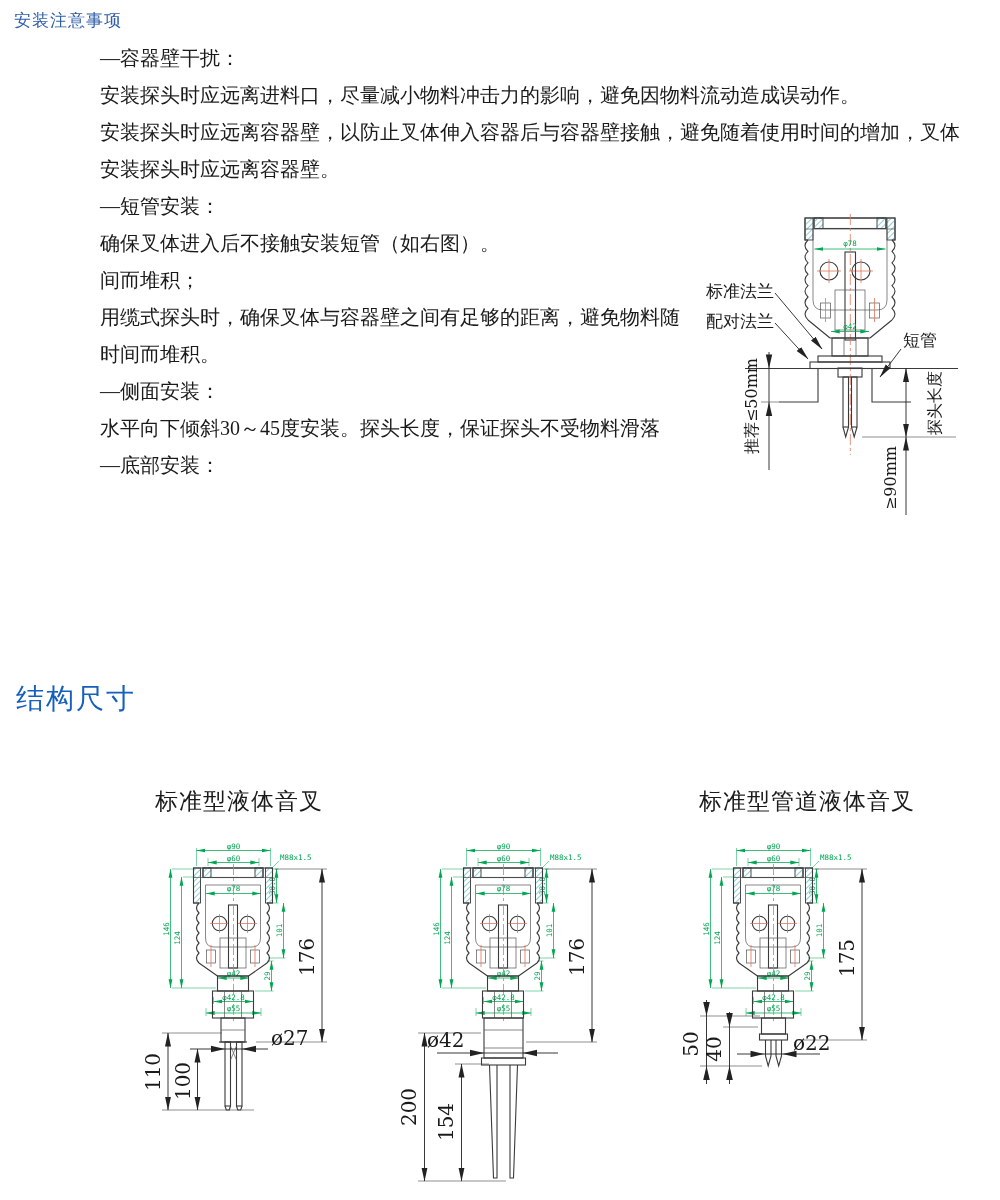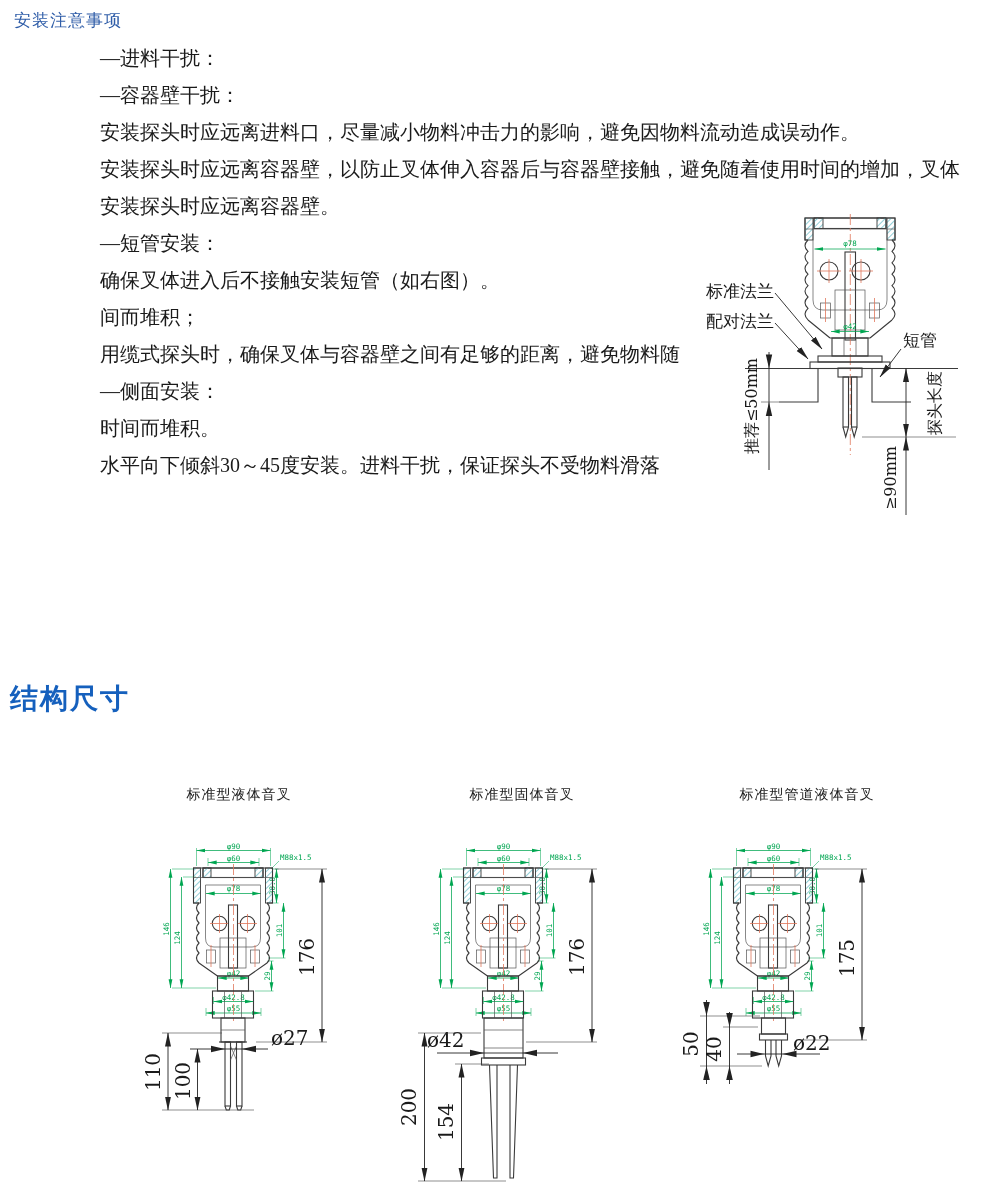--- a/index.html
+++ b/index.html
@@ -1,23 +1,23 @@
 <!DOCTYPE html>
 <html><head>
 <meta charset="utf-8">
 <style>
   html,body{margin:0;padding:0;background:#fff;}
   #page{position:relative;width:1000px;height:1200px;background:#fff;overflow:hidden;
         font-family:"Liberation Serif","DejaVu Serif",serif;color:#1a1a1a;padding-left:44px;}
   .doc-title{position:absolute;left:14px;top:9px;font-size:17px;color:#2f5da8;letter-spacing:1px;}
   .notes{position:absolute;left:100px;top:40px;width:890px;}
   .note-line{height:37px;line-height:37px;font-size:20px;white-space:nowrap;}
-  .sec2-title{position:absolute;left:10px;top:680px;font-size:28px;font-weight:bold;color:#1560bd;
+  .sec2-title{position:absolute;left:16px;top:680px;font-size:28px;font-weight:normal;color:#1560bd;
               font-family:"Liberation Sans","DejaVu Sans",sans-serif;letter-spacing:2px;}
-  .fig-title{position:absolute;top:786px;font-size:14px;text-align:center;letter-spacing:1px;}
+  .fig-title{position:absolute;top:786px;font-size:23px;text-align:center;letter-spacing:1px;}
   #ft1{left:139px;width:200px;}
   #ft2{left:422px;width:200px;}
   #ft3{left:687px;width:240px;}
   svg{position:absolute;overflow:visible;}
   
   .ol{stroke:#3a3a3a;stroke-width:1.1;fill:none;}
   .olt{stroke:#555;stroke-width:.7;fill:none;}
   .ha{fill:url(#hat);stroke:#3a3a3a;stroke-width:.9;}
   .gl{stroke:#00a651;stroke-width:.75;fill:none;}
   .gx{stroke:#00a651;stroke-width:.5;fill:none;}
@@ -33,32 +33,32 @@
   text{user-select:none;}
 </style>
 </head>
 <body>
 
 <div id="page">
 
   <div class="doc-title">安装注意事项</div>
 
   <div class="notes">
-    <div class="note-line">—进料干扰：</div>
     <div class="note-line">—容器壁干扰：</div>
     <div class="note-line">安装探头时应远离进料口，尽量减小物料冲击力的影响，避免因物料流动造成误动作。</div>
     <div class="note-line">安装探头时应远离容器壁，以防止叉体伸入容器后与容器壁接触，避免随着使用时间的增加，叉体</div>
     <div class="note-line">安装探头时应远离容器壁。</div>
     <div class="note-line">—短管安装：</div>
     <div class="note-line">确保叉体进入后不接触安装短管（如右图）。</div>
     <div class="note-line">间而堆积；</div>
     <div class="note-line">用缆式探头时，确保叉体与容器壁之间有足够的距离，避免物料随</div>
+    <div class="note-line">时间而堆积。</div>
     <div class="note-line">—侧面安装：</div>
-    <div class="note-line">时间而堆积。</div>
-    <div class="note-line">水平向下倾斜30～45度安装。进料干扰，保证探头不受物料滑落</div>
+    <div class="note-line">水平向下倾斜30～45度安装。探头长度，保证探头不受物料滑落</div>
+    <div class="note-line">—底部安装：</div>
   </div>
 
   <svg style="left:698px;top:205px;" width="302" height="330" viewBox="698 205 302 330">
     <defs>
       <pattern id="hat" patternUnits="userSpaceOnUse" width="4" height="4" patternTransform="rotate(45)">
         <line x1="0" y1="0" x2="0" y2="4" stroke="#5fb7c5" stroke-width="1.4"></line>
       </pattern>
       <marker id="mb" viewBox="0 0 14 8" refX="13.5" refY="4" markerWidth="14" markerHeight="8" markerUnits="userSpaceOnUse" orient="auto-start-reverse">
         <path d="M0,1 L14,4 L0,7 Z" fill="#222"></path>
       </marker>
@@ -133,21 +133,20 @@
       <text class="cnv" transform="rotate(-90 940 403)" x="940" y="403" text-anchor="middle">探头长度</text>
 
       <line class="bl" x1="906" y1="437" x2="906" y2="515" marker-start="url(#mb)"></line>
       <text class="cnv" transform="rotate(-90 896 478)" x="896" y="478" text-anchor="middle">≥90mm</text>
     </g>
   </svg>
 
   <div class="sec2-title">结构尺寸</div>
 
   <div class="fig-title" id="ft1">标准型液体音叉</div>
-  <div class="fig-title" id="ft2">标准型固体音叉</div>
   <div class="fig-title" id="ft3">标准型管道液体音叉</div>
 
   <svg style="left:0px;top:828px;" width="1000" height="372" viewBox="0 828 1000 372">
     <defs>
       <g id="fork-head">
 
         <path class="gx" d="M196.5,866 V848 M270.5,866 V848 M208,866 V858 M259,866 V858"></path>
         <line class="gl" x1="196.5" y1="850.5" x2="270.5" y2="850.5" marker-start="url(#mg)" marker-end="url(#mg)"></line>
         <text class="gd" x="233.5" y="848.5" text-anchor="middle">φ90</text>
         <line class="gl" x1="208" y1="862.5" x2="259" y2="862.5" marker-start="url(#mg)" marker-end="url(#mg)"></line>

